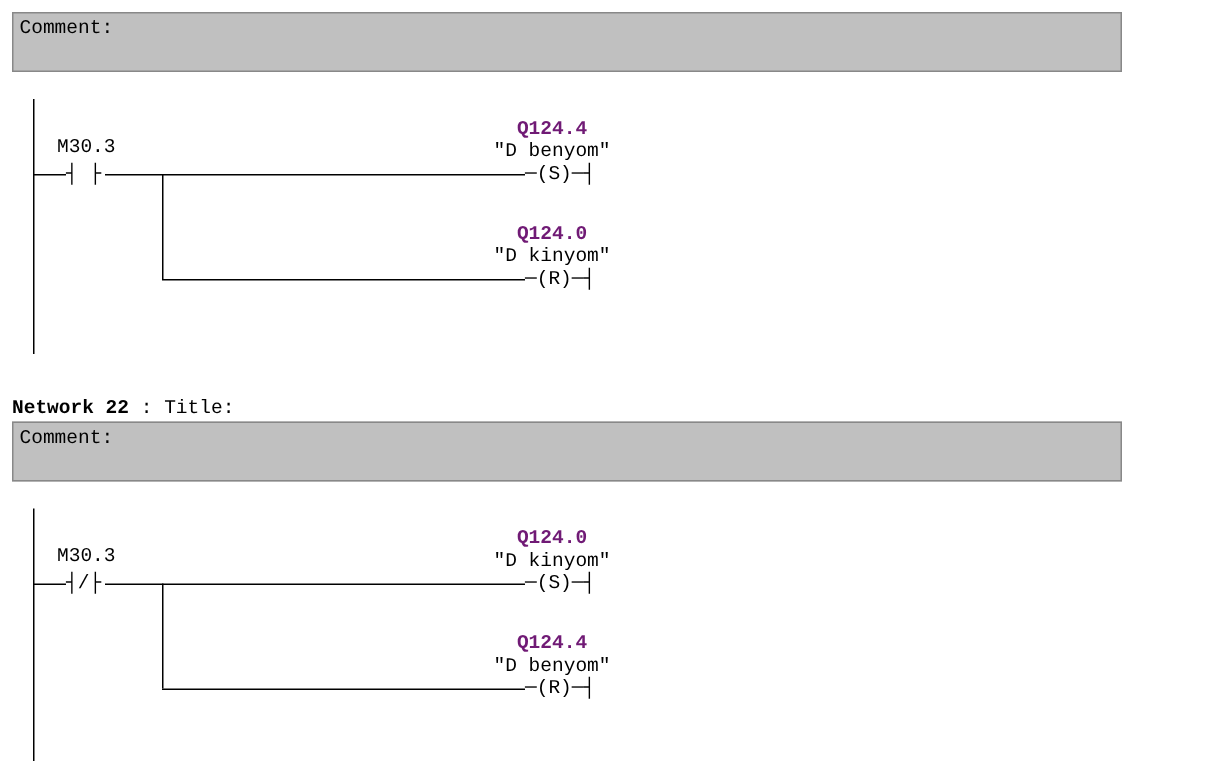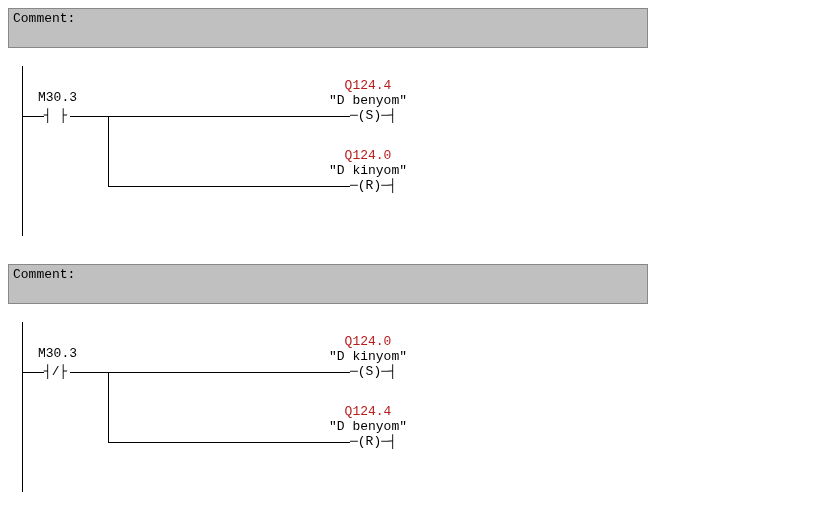--- a/index.html
+++ b/index.html
@@ -15,21 +15,21 @@
   }
   .network-header {
     margin-bottom: 2px;
   }
   .network-label {
     font-weight: bold;
   }
   .comment-box {
     background: #c0c0c0;
     border: 1px solid #888;
-    width: 640px;
+    width: 740px;
     height: 40px;
     padding: 2px 4px;
     box-sizing: border-box;
     margin-bottom: 18px;
   }
   .ladder {
     position: relative;
     width: 460px;
     height: 170px;
   }
@@ -53,22 +53,22 @@
     position: absolute;
     border-left: 1px solid #000;
     width: 0;
   }
   .lbl {
     position: absolute;
     white-space: nowrap;
     text-align: center;
   }
   .olive {
-    color: #b91c1c;
-    font-weight: normal;
+    color: #701a75;
+    font-weight: bold;
   }
   .contact {
     position: absolute;
     font-family: "Courier New", monospace;
   }
   .coil {
     position: absolute;
     font-family: "Courier New", monospace;
   }
 </style>
@@ -97,20 +97,25 @@
     <div class="lbl" style="left:312px; top:27px; width:96px;">"D benyom"</div>
     <div class="coil" style="left:342px; top:42px;">─<span>(S)</span>─┤</div>
 
     <div class="lbl olive" style="left:320px; top:82px; width:80px;">Q124.0</div>
     <div class="lbl" style="left:312px; top:97px; width:96px;">"D kinyom"</div>
     <div class="coil" style="left:342px; top:112px;">─<span>(R)</span>─┤</div>
   </div>
 </div>
 
 <div class="network-block">
+  <div class="network-header">
+    <span class="network-label">Network 22</span>
+    <span> : </span>
+    <span>Title:</span>
+  </div>
   <div class="comment-box">
     <span>Comment:</span>
   </div>
 
   <div class="ladder">
     <div class="rail"></div>
 
     <div class="hwire" style="left:14px; top:50px; width:22px;"></div>
     <div class="contact" style="left:36px; top:42px;">
       <span>┤/├</span>

